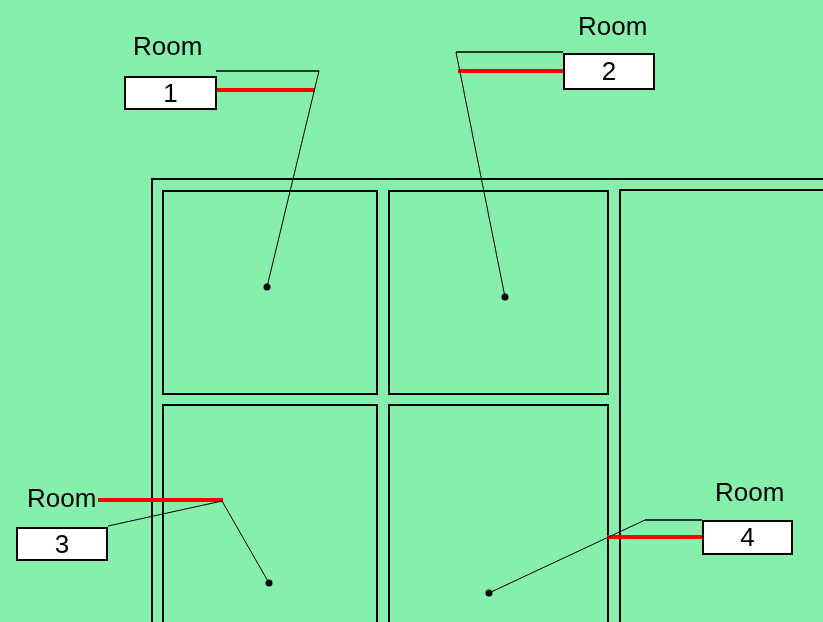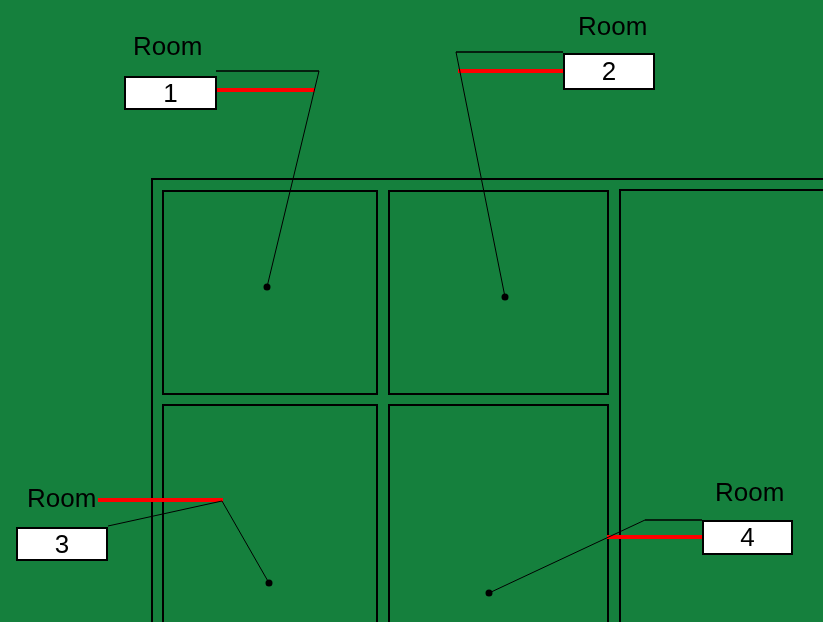--- a/index.html
+++ b/index.html
@@ -5,21 +5,21 @@
   html, body {
     margin: 0;
     padding: 0;
     background: #ffffff;
     font-family: "Liberation Sans", sans-serif;
   }
   .canvas {
     position: relative;
     width: 823px;
     height: 622px;
-    background: #15803d;
+    background: #86efac;
     overflow: hidden;
   }
   .plan-svg {
     position: absolute;
     left: 0;
     top: 0;
   }
   .room-label {
     position: absolute;
     font-size: 26px;

